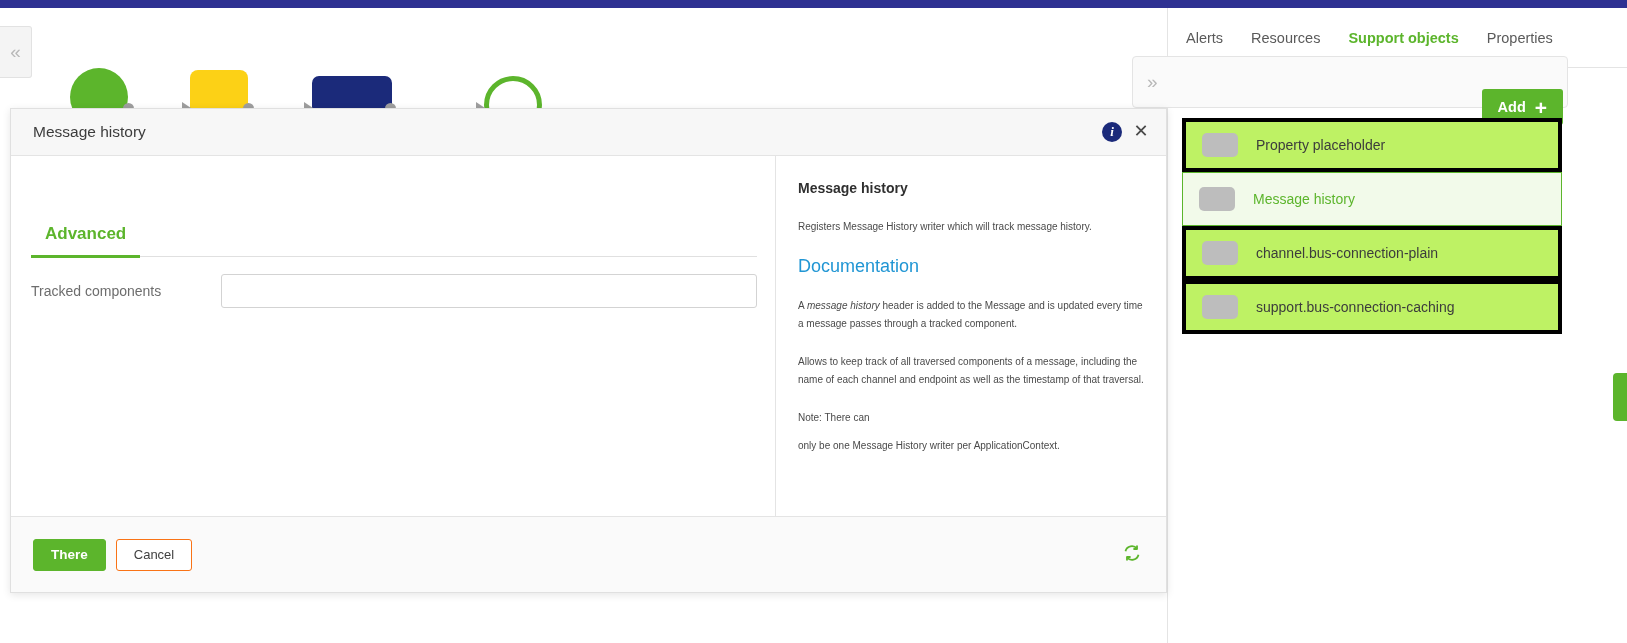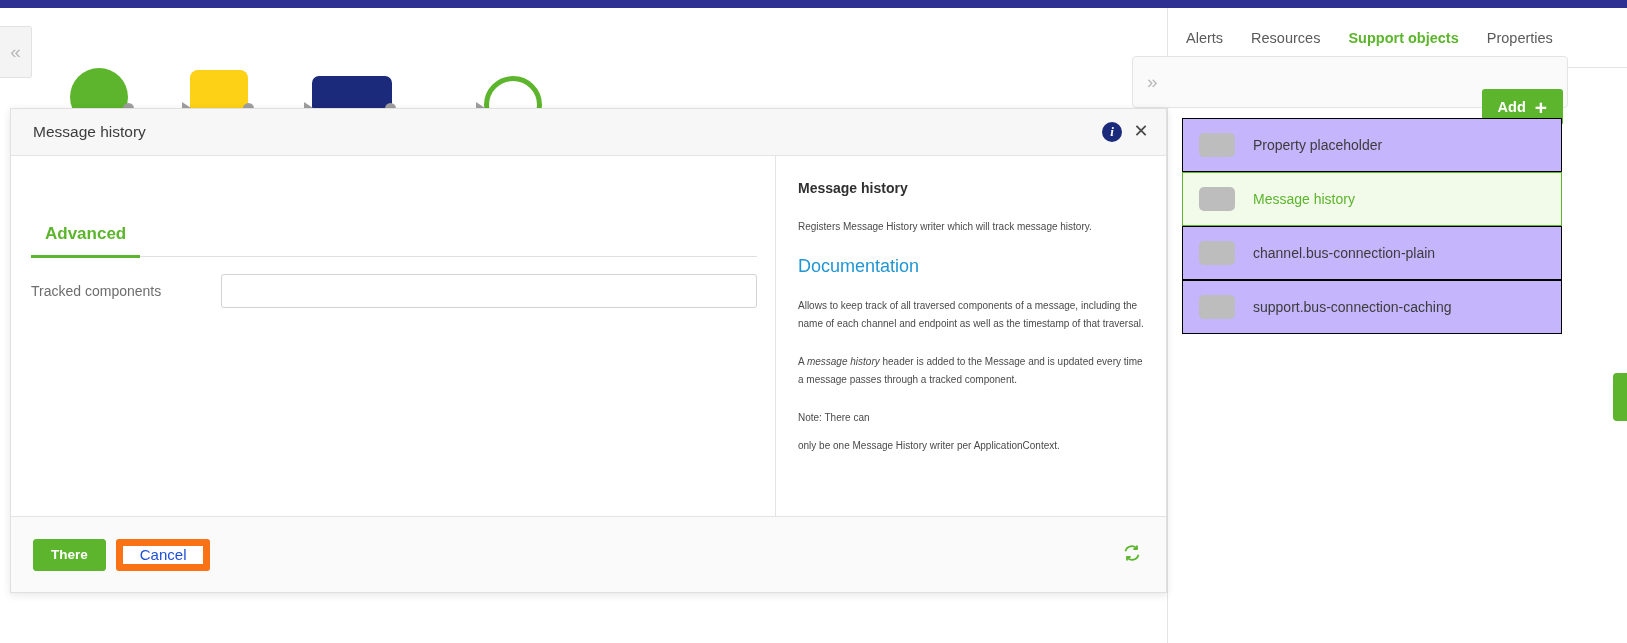--- a/index.html
+++ b/index.html
@@ -98,21 +98,21 @@
     background: #5cb52c; color: #fff; border: none; border-radius: 3px;
     font-size: 14.5px; font-weight: bold; padding: 0 16px;
     display: flex; align-items: center; gap: 9px; cursor: pointer;
     font-family: "Liberation Sans", sans-serif;
     margin-top: 28px;
   }
   .add-plus { font-size: 21px; line-height: 1; font-weight: bold; }
 
   .obj-list { position: absolute; left: 14px; top: 110px; width: 380px; }
   .obj-item {
-    height: 54px; background: #c4b5fd; border: 1px solid #000000;
+    height: 54px; background: #bef264; border: 4px solid #000000;
     margin-bottom: 0; display: flex; align-items: center;
     padding-left: 16px; gap: 18px; cursor: pointer;
   }
   .obj-item + .obj-item { margin-top: 0px; }
   .obj-item.selected {
     background: #f2faea; border: 1px solid #5cb52c;
   }
   .obj-icon {
     width: 36px; height: 24px; border-radius: 5px; background: #bdbdbd; flex: none;
   }
@@ -183,22 +183,22 @@
     border-top: 1px solid #e4e4e4; display: flex; align-items: center;
   }
   .btn-save {
     margin-left: 22px; height: 32px; padding: 0 17px; background: #5cb52c;
     color: #fff; border: 1px solid #5cb52c; border-radius: 3px;
     font-size: 13.5px; font-weight: bold; cursor: pointer;
     font-family: "Liberation Sans", sans-serif;
   }
   .btn-cancel {
     margin-left: 10px; height: 32px; padding: 0 17px; background: #fff;
-    color: #1d4ed8; border: 7px solid #f97316; border-radius: 3px;
-    font-size: 15px; cursor: pointer;
+    color: #404040; border: 1px solid #f97316; border-radius: 3px;
+    font-size: 13px; cursor: pointer;
     font-family: "Liberation Sans", sans-serif;
   }
   .refresh-icon {
     position: absolute; right: 24px; top: 26px; width: 20px; height: 20px;
     color: #5cb52c; cursor: pointer;
   }
 </style>
 </head>
 <body>
 
@@ -285,22 +285,22 @@
         <div class="form-row">
           <label class="form-label">Tracked components</label>
           <input class="form-input" type="text" placeholder="" style="">
         </div>
       </div>
 
       <div class="dlg-info-panel">
         <p class="info-title">Message history</p>
         <p class="info-p">Registers Message History writer which will track message history.</p>
         <a class="info-link">Documentation</a>
+        <p class="info-p"><span>A </span><em>message history</em><span> header is added to the Message and is updated every time a message passes through a tracked component.</span></p>
         <p class="info-p">Allows to keep track of all traversed components of a message, including the name of each channel and endpoint as well as the timestamp of that traversal.</p>
-        <p class="info-p"><span>A </span><em>message history</em><span> header is added to the Message and is updated every time a message passes through a tracked component.</span></p>
         <p class="info-p" style="margin-bottom:10px">Note: There can</p>
         <p class="info-p">only be one Message History writer per ApplicationContext.</p>
       </div>
     </div>
 
     <div class="dlg-footer">
       <button class="btn-save">There</button>
       <button class="btn-cancel">Cancel</button>
       <span class="refresh-icon">
         <svg width="20" height="20" viewBox="0 0 20 20" fill="none" stroke="#5cb52c" stroke-width="1.8">

